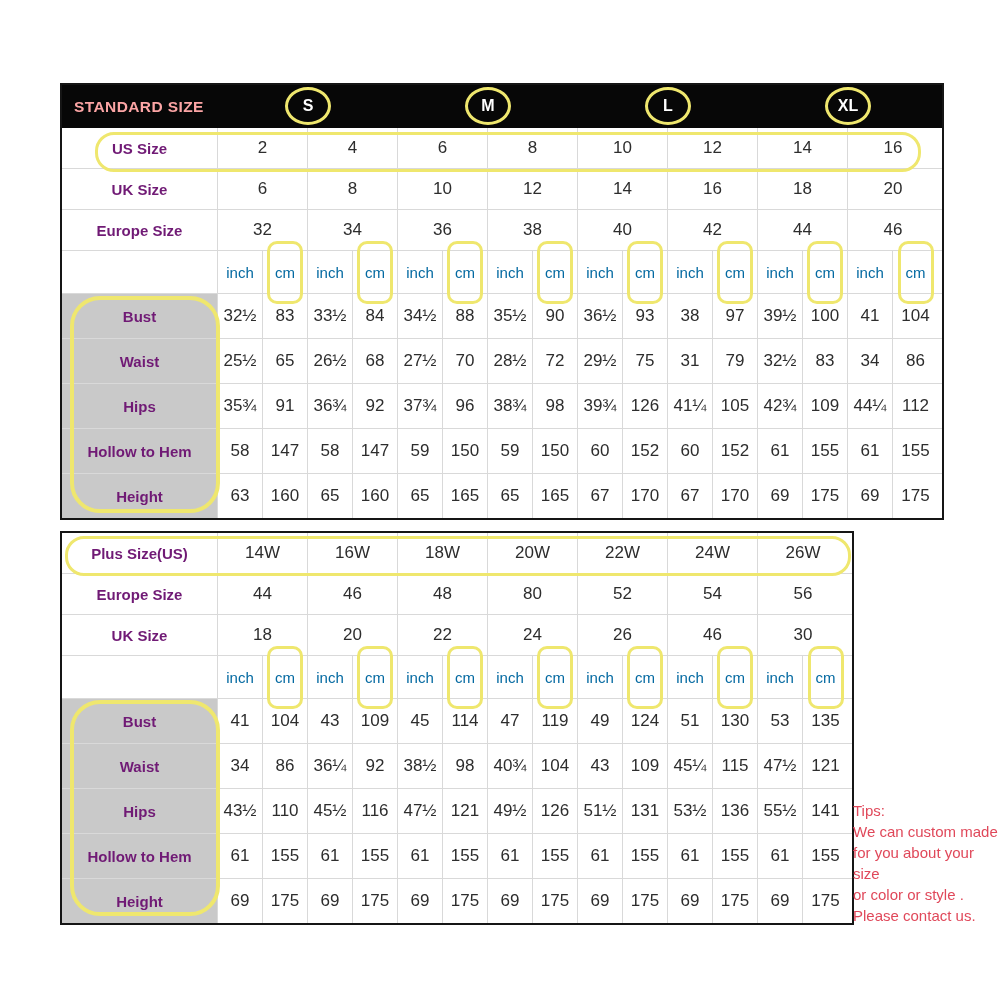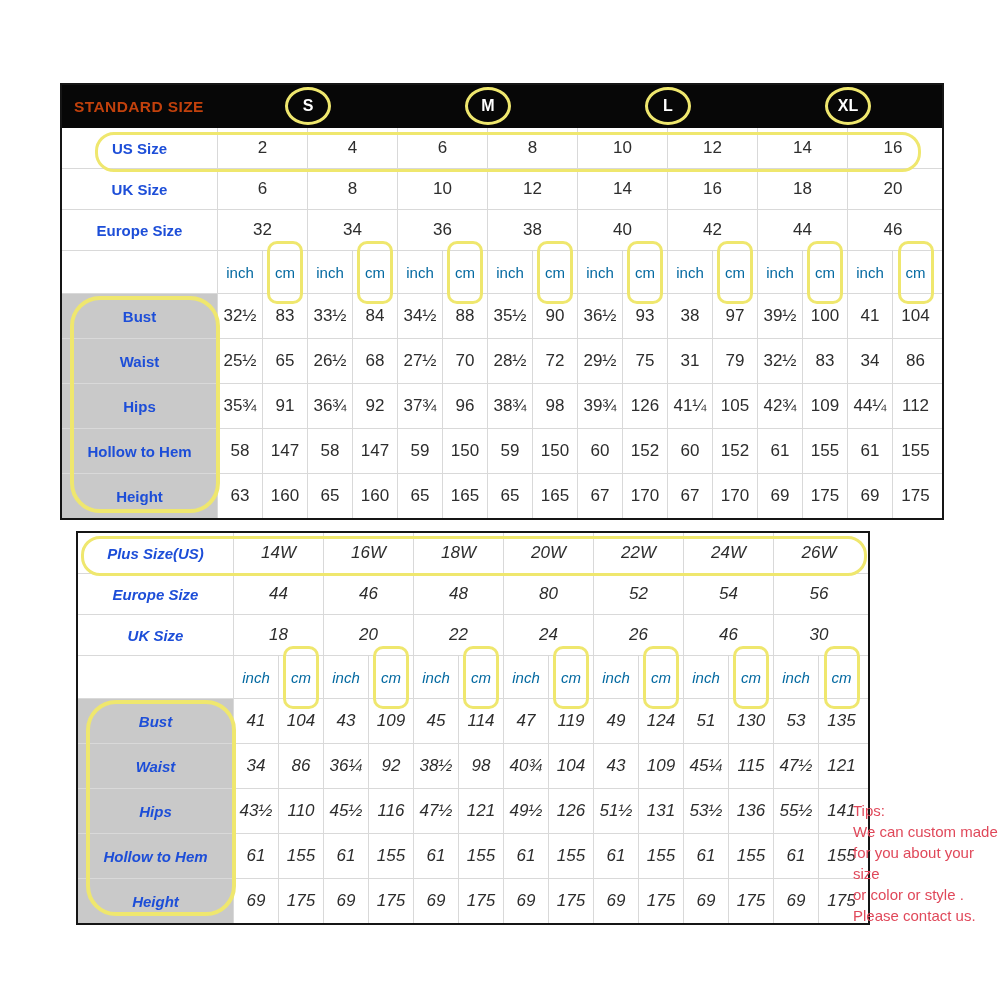--- a/index.html
+++ b/index.html
@@ -3,37 +3,37 @@
 <meta charset="utf-8">
 <style>
   :root{ --yel:#efe76e; --grid:#d9d9d9; --ink:#151515; }
   html,body{margin:0;padding:0;}
   body{
     width:1000px;height:1000px;position:relative;background:#ffffff;
     font-family:"Liberation Sans",sans-serif;
   }
   .chart-table{position:absolute;border:2px solid #151515;background:#fff;}
   #standard-table{left:60px;top:83px;width:880px;}
-  #plus-table{left:76px;top:531px;width:790px;font-style:italic;}
+  #plus-table{left:60px;top:531px;width:790px;}
 
   .header-bar{position:relative;height:43px;background:#070707;display:flex;align-items:center;}
-  .header-title{color:#c2410c;font-weight:bold;font-size:15.5px;letter-spacing:.4px;padding-left:12px;}
+  .header-title{color:#fca5a5;font-weight:bold;font-size:15.5px;letter-spacing:.4px;padding-left:12px;}
   .letter-circle{
     position:absolute;top:2px;width:46px;height:38px;box-sizing:border-box;
     border:3px solid var(--yel);border-radius:50%;
     display:flex;align-items:center;justify-content:center;
   }
   .letter-circle span{color:#fff;font-weight:bold;font-size:16px;}
 
   .row{display:flex;border-top:1px solid var(--grid);}
   .tbody .row:first-child{border-top:none;}
   .cell{box-sizing:border-box;border-right:1px solid var(--grid);
         display:flex;align-items:center;justify-content:center;}
   .cell:last-child{border-right:none;}
-  .label-cell{width:156px;font-weight:bold;font-size:15px;color:#1d4ed8;}
+  .label-cell{width:156px;font-weight:bold;font-size:15px;color:#701a75;}
   .size-row{height:40px;}
   .size-row .value-cell{width:90px;}
   .unit-row{height:42px;}
   .unit-cell{width:45px;font-size:15px;color:#0369a1;}
   .meas-row{height:44px;}
   .meas-row .value-cell{width:45px;}
   .value-cell{font-size:17px;color:#2d2d2d;font-weight:400;}
   .gray{background:#c9c9c9;}
   .cm-box{border:3px solid var(--yel);border-radius:10px;padding:21px 5px;line-height:1;}
 

